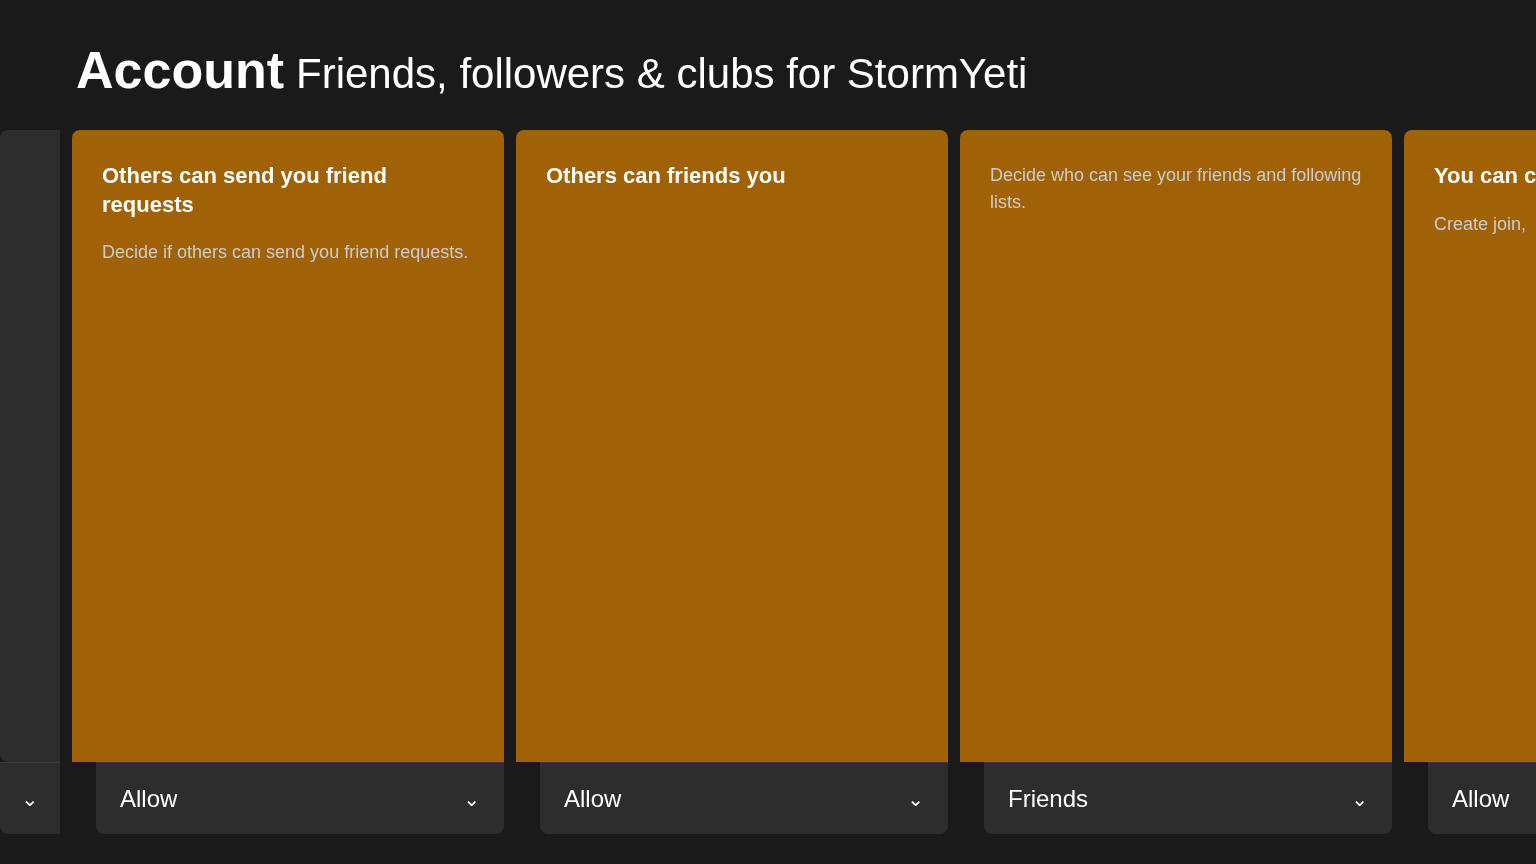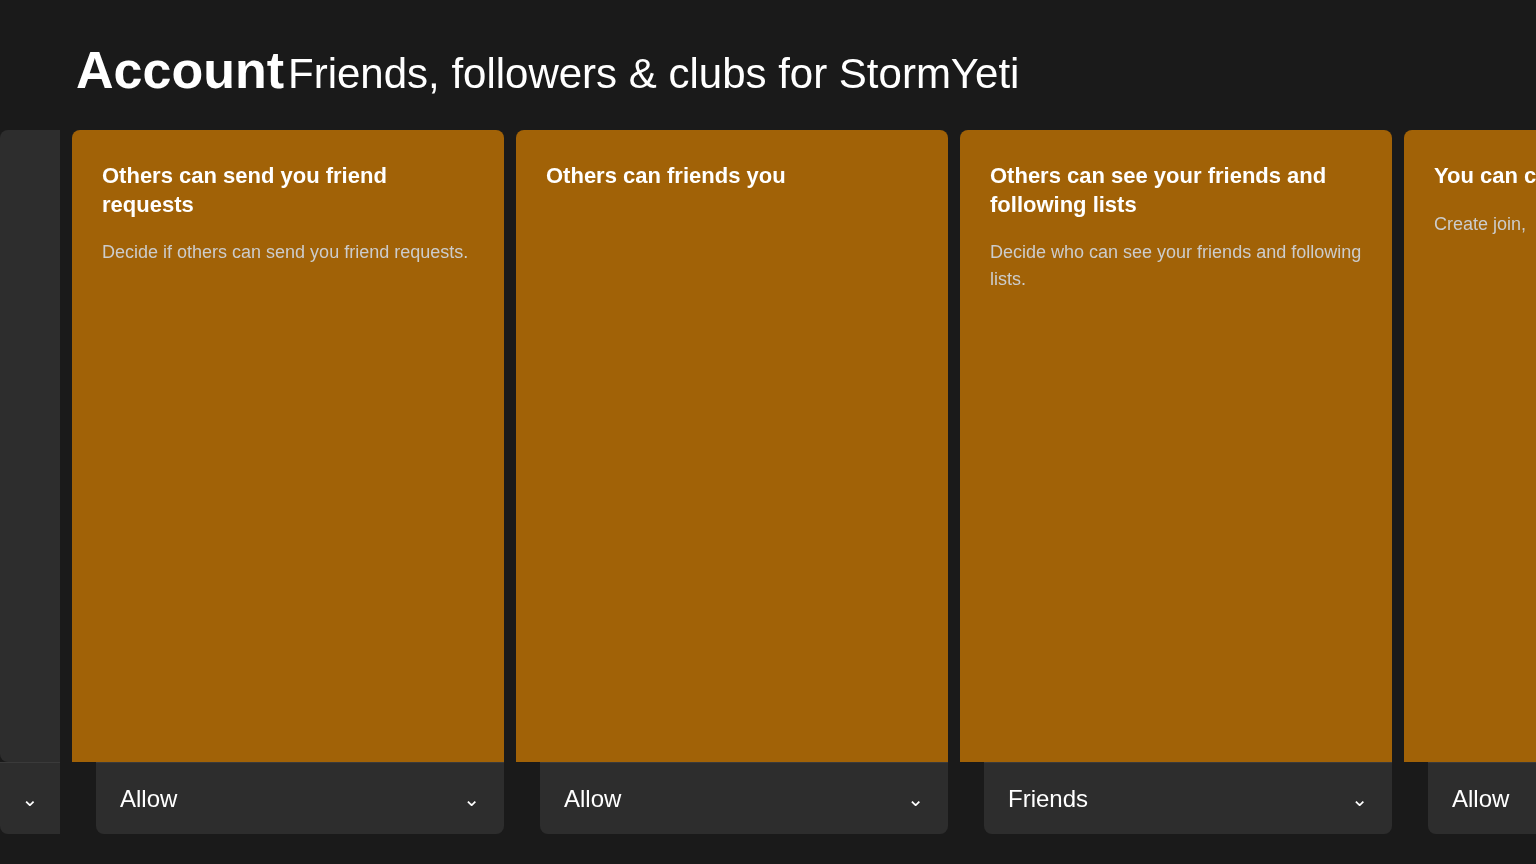--- a/index.html
+++ b/index.html
@@ -14,21 +14,21 @@
       font-family: 'Segoe UI', Arial, sans-serif;
       width: 1536px;
       height: 864px;
       overflow: hidden;
     }
 
     .page-header {
       padding: 40px 76px 30px 76px;
       display: flex;
       align-items: baseline;
-      gap: 4px;
+      gap: 12px;
     }
 
     .account-label {
       font-size: 52px;
       font-weight: 700;
       color: #ffffff;
     }
 
     .page-subtitle {
       font-size: 42px;
@@ -164,21 +164,20 @@
       <div class="card-title">Others can friends you</div>
     </div>
     <div class="dropdown-bar">
       <span class="dropdown-label">Allow</span>
       <span class="chevron-icon">⌄</span>
     </div>
   </div>
 
   <div class="card-wrapper card-full">
     <div class="card">
-      <div class="card-title">Others can see your friends and following lists</div>
       <div class="card-description">Decide who can see your friends and following lists.</div>
     </div>
     <div class="dropdown-bar">
       <span class="dropdown-label">Friends</span>
       <span class="chevron-icon">⌄</span>
     </div>
   </div>
 
   <div class="card-wrapper" style="width:200px; margin-left:12px;">
     <div class="card" style="border-radius: 8px 0 0 0; flex:1;">

